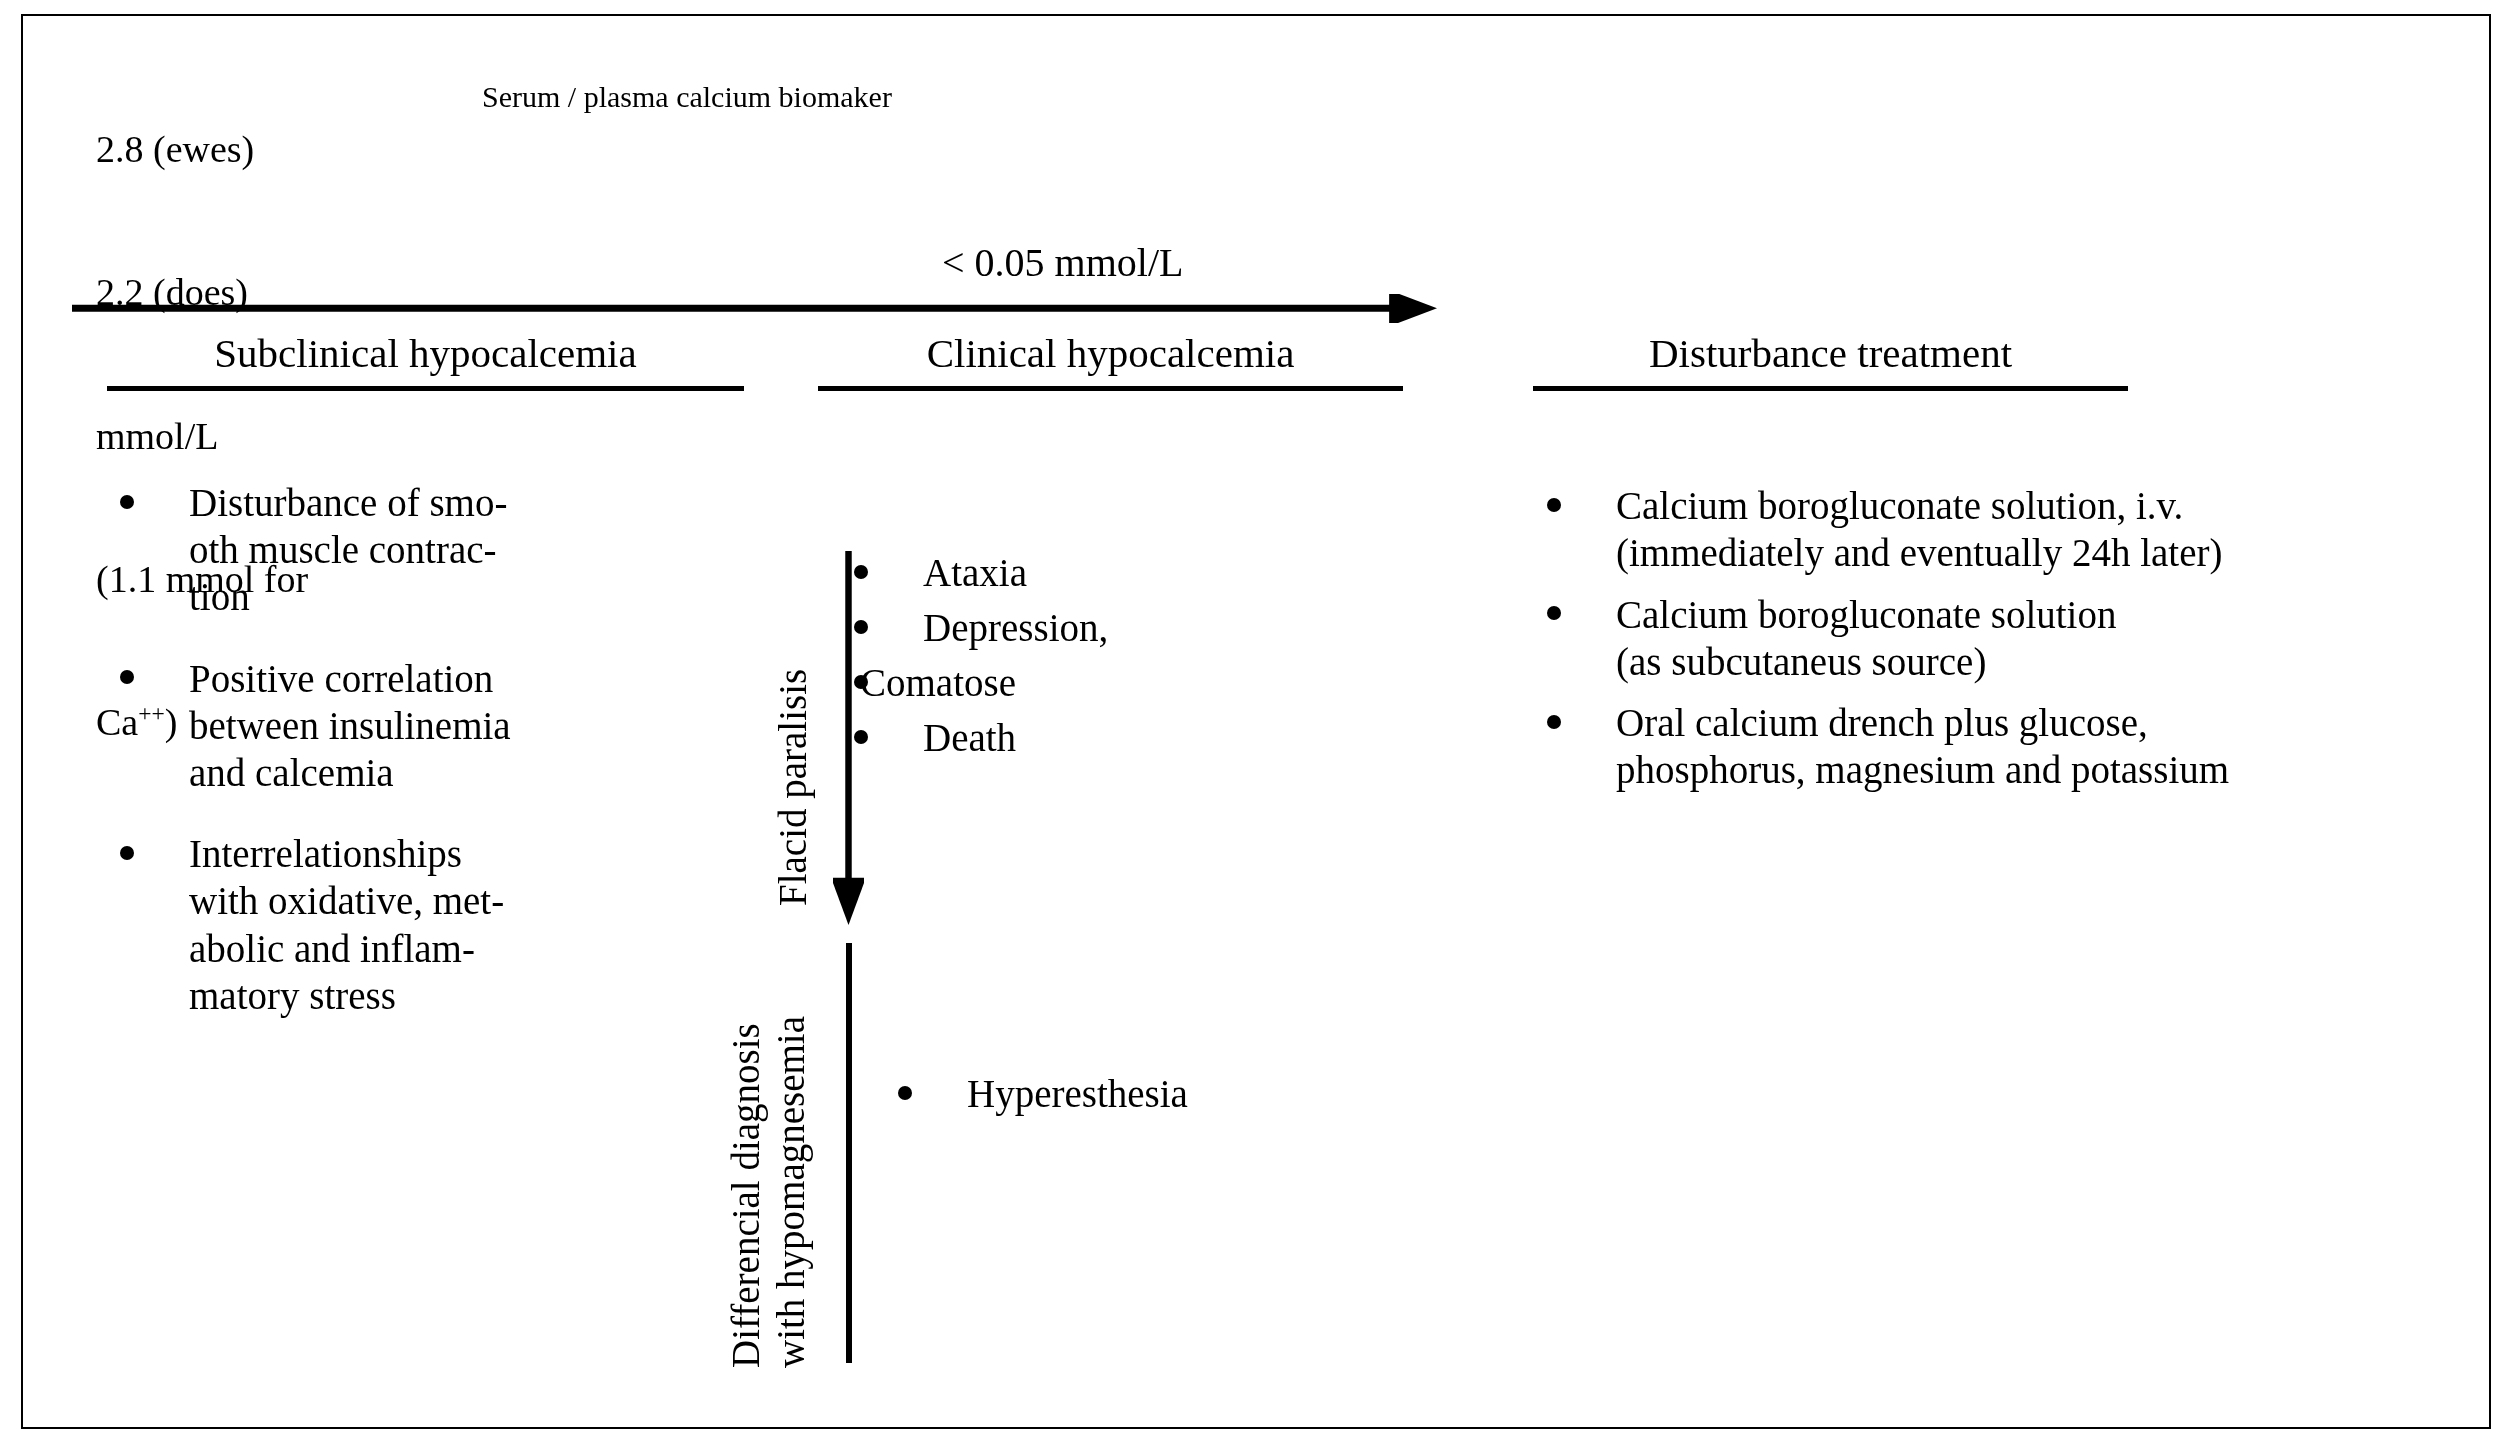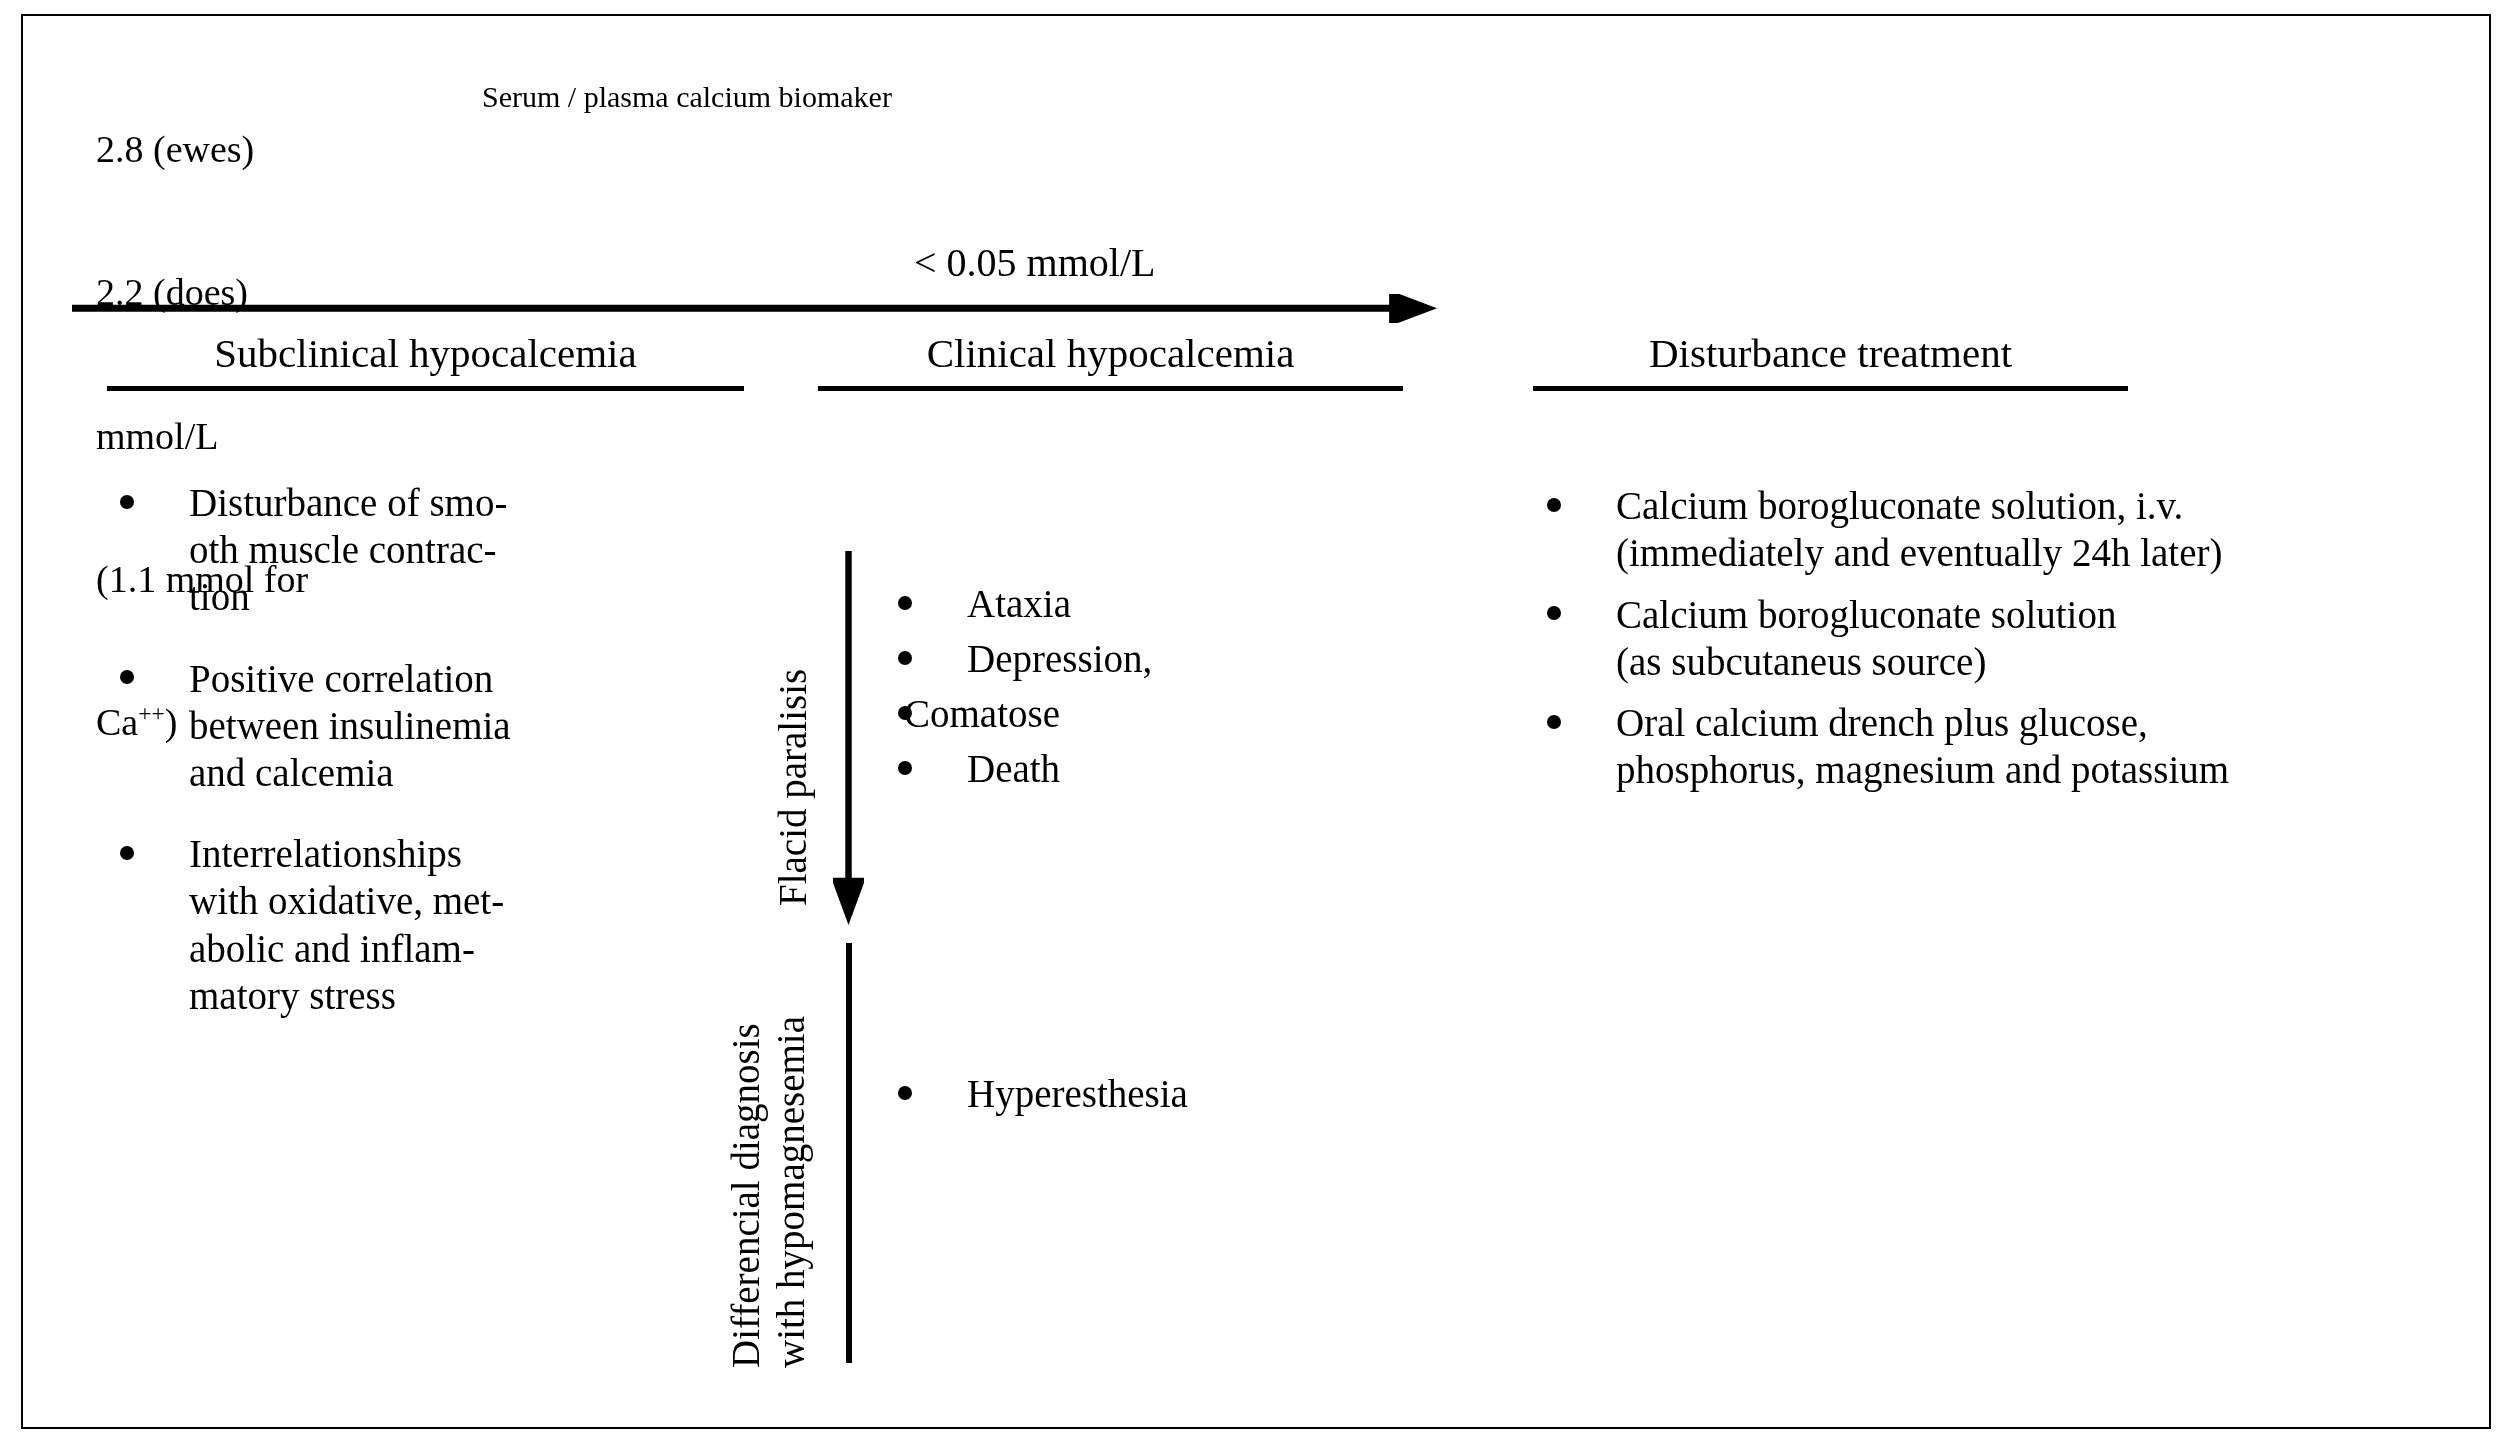--- a/index.html
+++ b/index.html
@@ -51,21 +51,21 @@
 
   
   #biomarker-title {
     left: 482px;
     top: 79px;
     font-size: 30px;
   }
 
   
   #threshold-label {
-    left: 914px;
+    left: 942px;
     top: 239px;
     font-size: 40px;
   }
 
   
   #progression-arrow {
     position: absolute;
     left: 72px;
     top: 294px;
     width: 1365px;
@@ -120,21 +120,21 @@
   #list-subclinical > li { margin-bottom: 34px; }
 
   
   #two-forms {
     left: 884px;
     top: 439px;
     font-size: 40px;
   }
 
   
-  #list-flacid { left: 884px; top: 549px; width: 699px; margin-top: 31px; }
+  #list-flacid { left: 840px; top: 549px; width: 699px; }
   #list-flacid > li { margin-bottom: 7.8px; }
   #list-flacid li.nodot { padding-left: 83px; }
   #list-flacid li.nodot > .txt { margin-left: -63px; }
 
   
   #list-hypomag { left: 884px; top: 1070px; width: 699px; }
   #list-hypomag > li { margin-bottom: 10.3px; }
 
   
   #list-treatment { left: 1533px; top: 482px; width: 918px; }

